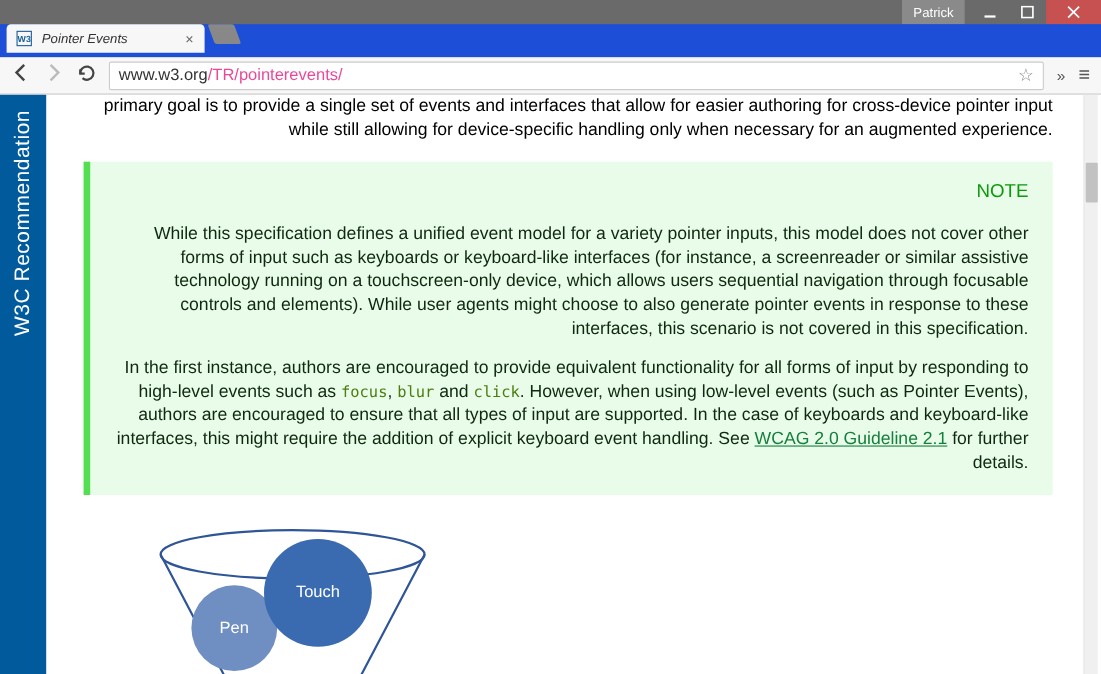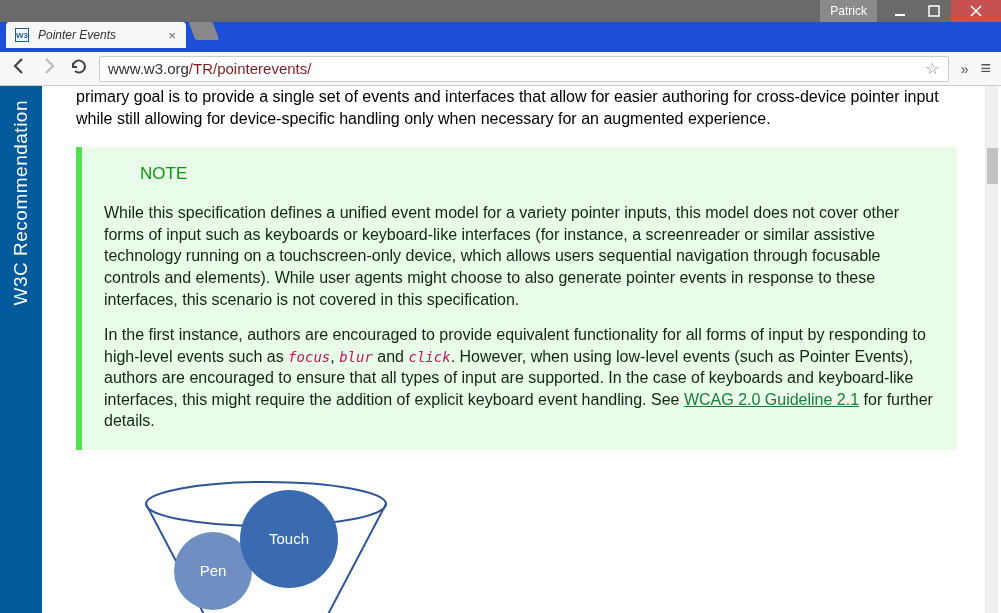--- a/index.html
+++ b/index.html
@@ -19,41 +19,41 @@
 .tab-title { font-size: 12px; color: #333; flex: 1; font-style: italic; }
 .tab-close { font-size: 13px; color: #666; }
 .newtab { width: 24px; height: 18px; background: #888; margin-left: 6px; margin-bottom: 3px; border-radius: 2px; transform: skewX(20deg); }
 
 .addr-bar { height: 34px; background: #f7f7f7; display: flex; align-items: center; padding: 0 10px; gap: 12px; border-bottom: 1px solid #ccc; }
 .nav-btn { font-size: 18px; color: #555; width: 18px; text-align: center; }
 .nav-btn.disabled { color: #b8b8b8; }
 .reload-btn { font-size: 16px; color: #555; }
 .url-box { flex: 1; height: 26px; border: 1px solid #ccc; background: #fff; border-radius: 2px; display: flex; align-items: center; padding: 0 8px; font-size: 15px; color: #333; }
 .url-box .domain { color: #333; }
-.url-box .path { color: #7f1d1d; }
+.url-box .path { color: #ec4899; }
 .star-icon { color: #888; font-size: 16px; margin-left: auto; }
 .overflow-btn { font-size: 14px; color: #555; }
 .menu-btn { font-size: 18px; color: #555; }
 
 .content-area { flex: 1; background: #fff; display: flex; position: relative; overflow: hidden; }
 .scrollbar-v { position: absolute; right: 3px; top: 0; bottom: 0; width: 13px; background: #f0f0f0; border-left: 1px solid #e8e8e8; }
 .scrollbar-thumb { position: absolute; top: 62px; width: 11px; left: 1px; height: 36px; background: #c2c2c2; border-radius: 1px; }
 
 .page { display: flex; flex: 1; height: 100%; overflow: hidden; }
 .sidebar-badge { width: 42px; background: #005a9c; display: flex; align-items: flex-start; justify-content: center; padding-top: 4px; }
 .sidebar-text { writing-mode: vertical-rl; transform: rotate(180deg); color: #fff; font-family: Arial, sans-serif; font-size: 19px; letter-spacing: 0.5px; padding: 10px 0; }
 
-.doc { flex: 1; padding: 0 28px 0 34px; overflow-y: hidden; margin-right: 16px; font-size: 16px; line-height: 1.35; color: #000; }
+.doc { flex: 1; padding: 0 28px 0 34px; overflow-y: hidden; margin-right: 16px; font-size: 16px; line-height: 1.35; color: #000; text-align: right; }
 .para { margin-bottom: 18px; }
 
 .note-box { background: #e9fbe9; border-left: 6px solid #52e052; padding: 16px 22px 18px 22px; margin: 18px 0 26px 0; }
 .note-heading { color: #0b9a0b; font-family: Arial, sans-serif; font-size: 17px; margin-bottom: 10px; margin-left: 36px; }
 .note-para { color: #0f290f; margin-top: 14px; }
 .note-para:first-of-type { margin-top: 16px; }
-code { font-family: Consolas, monospace; font-size: 14px; color: #be185d; font-style: italic; }
+code { font-family: Consolas, monospace; font-size: 14px; color: #4d7c0f; }
 a.ext { color: #15803d; text-decoration: underline; }
 
 .figure { margin-top: 30px; display: flex; justify-content: flex-start; padding-left: 60px; }
 .funnel { position: relative; width: 260px; height: 180px; }
 .funnel svg { position: absolute; left: 0; top: 0; }
 .bubble { position: absolute; border-radius: 50%; display: flex; align-items: center; justify-content: center; color: #fff; font-size: 15px; }
 .bubble.pen { width: 78px; height: 78px; background: #6f8ec2; left: 38px; top: 52px; }
 .bubble.touch { width: 98px; height: 98px; background: #3a6bb0; left: 104px; top: 10px; }
 </style>
 </head>

